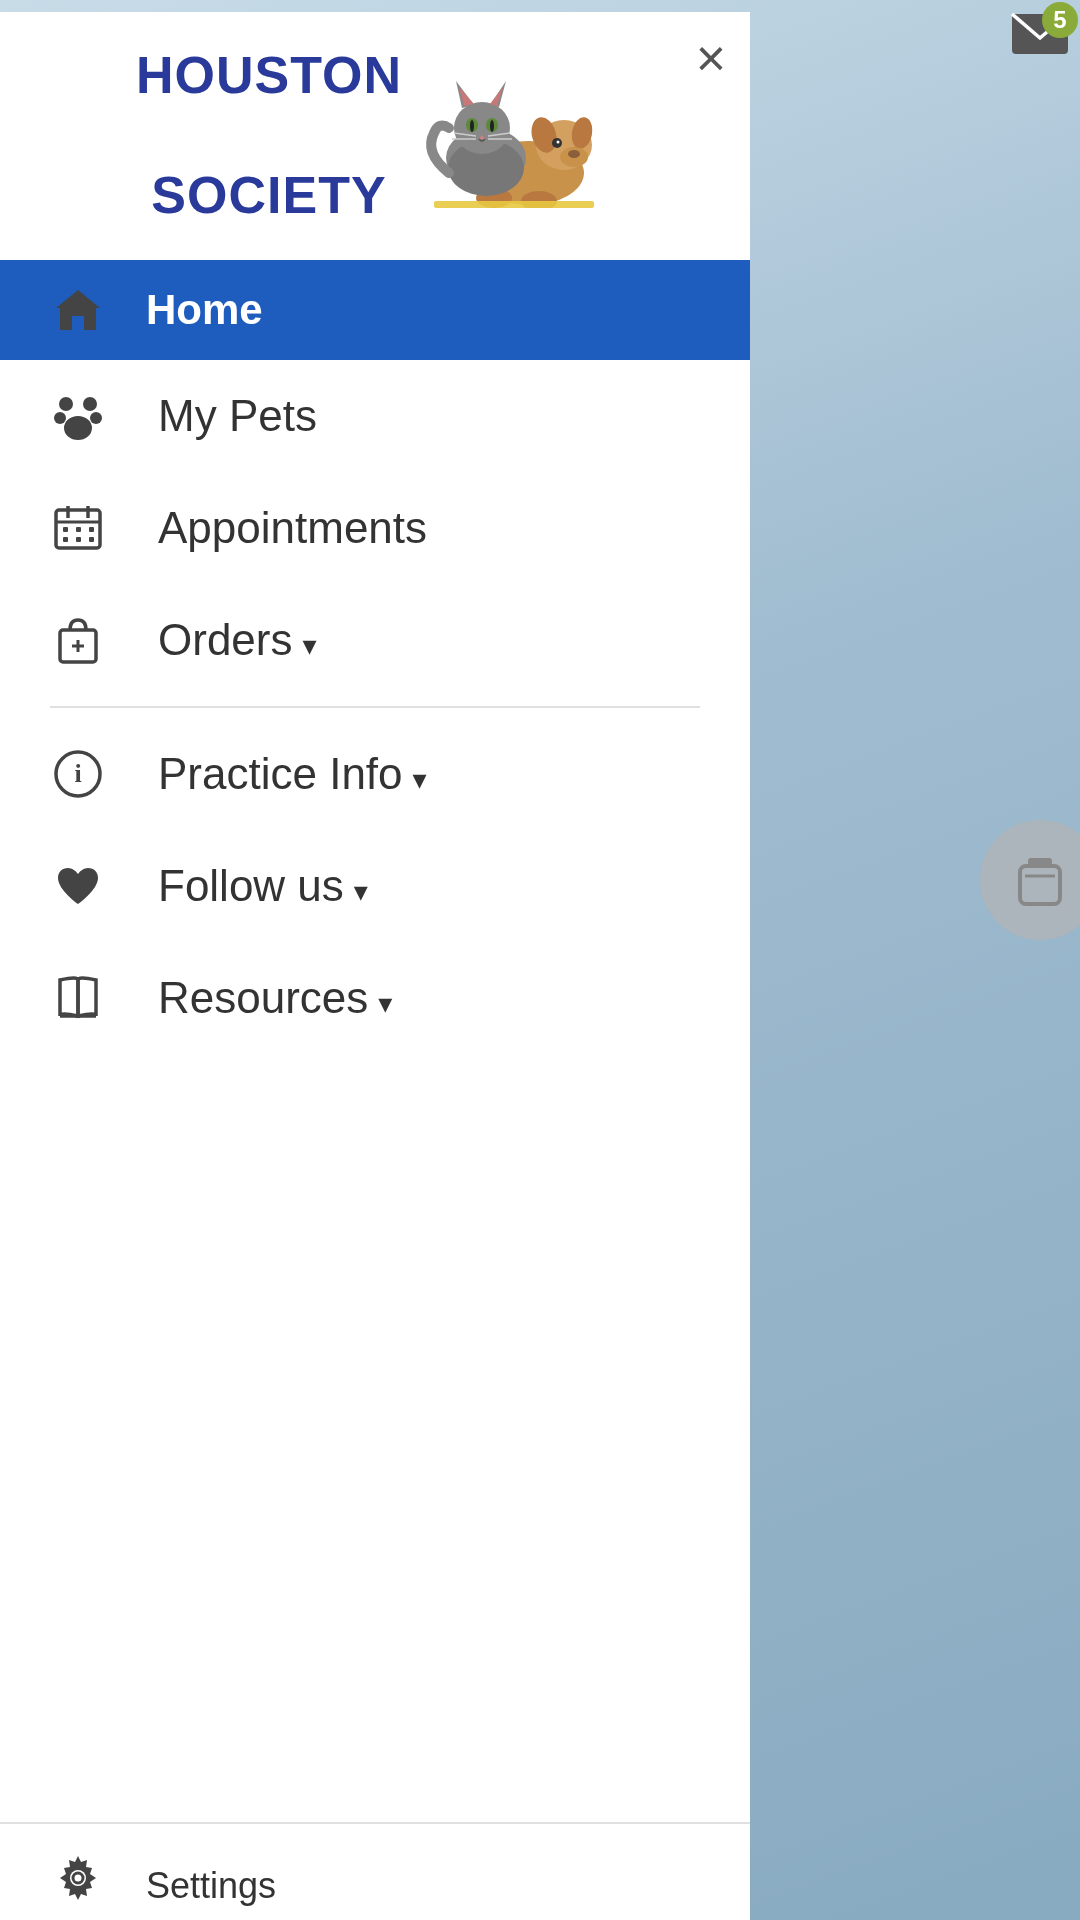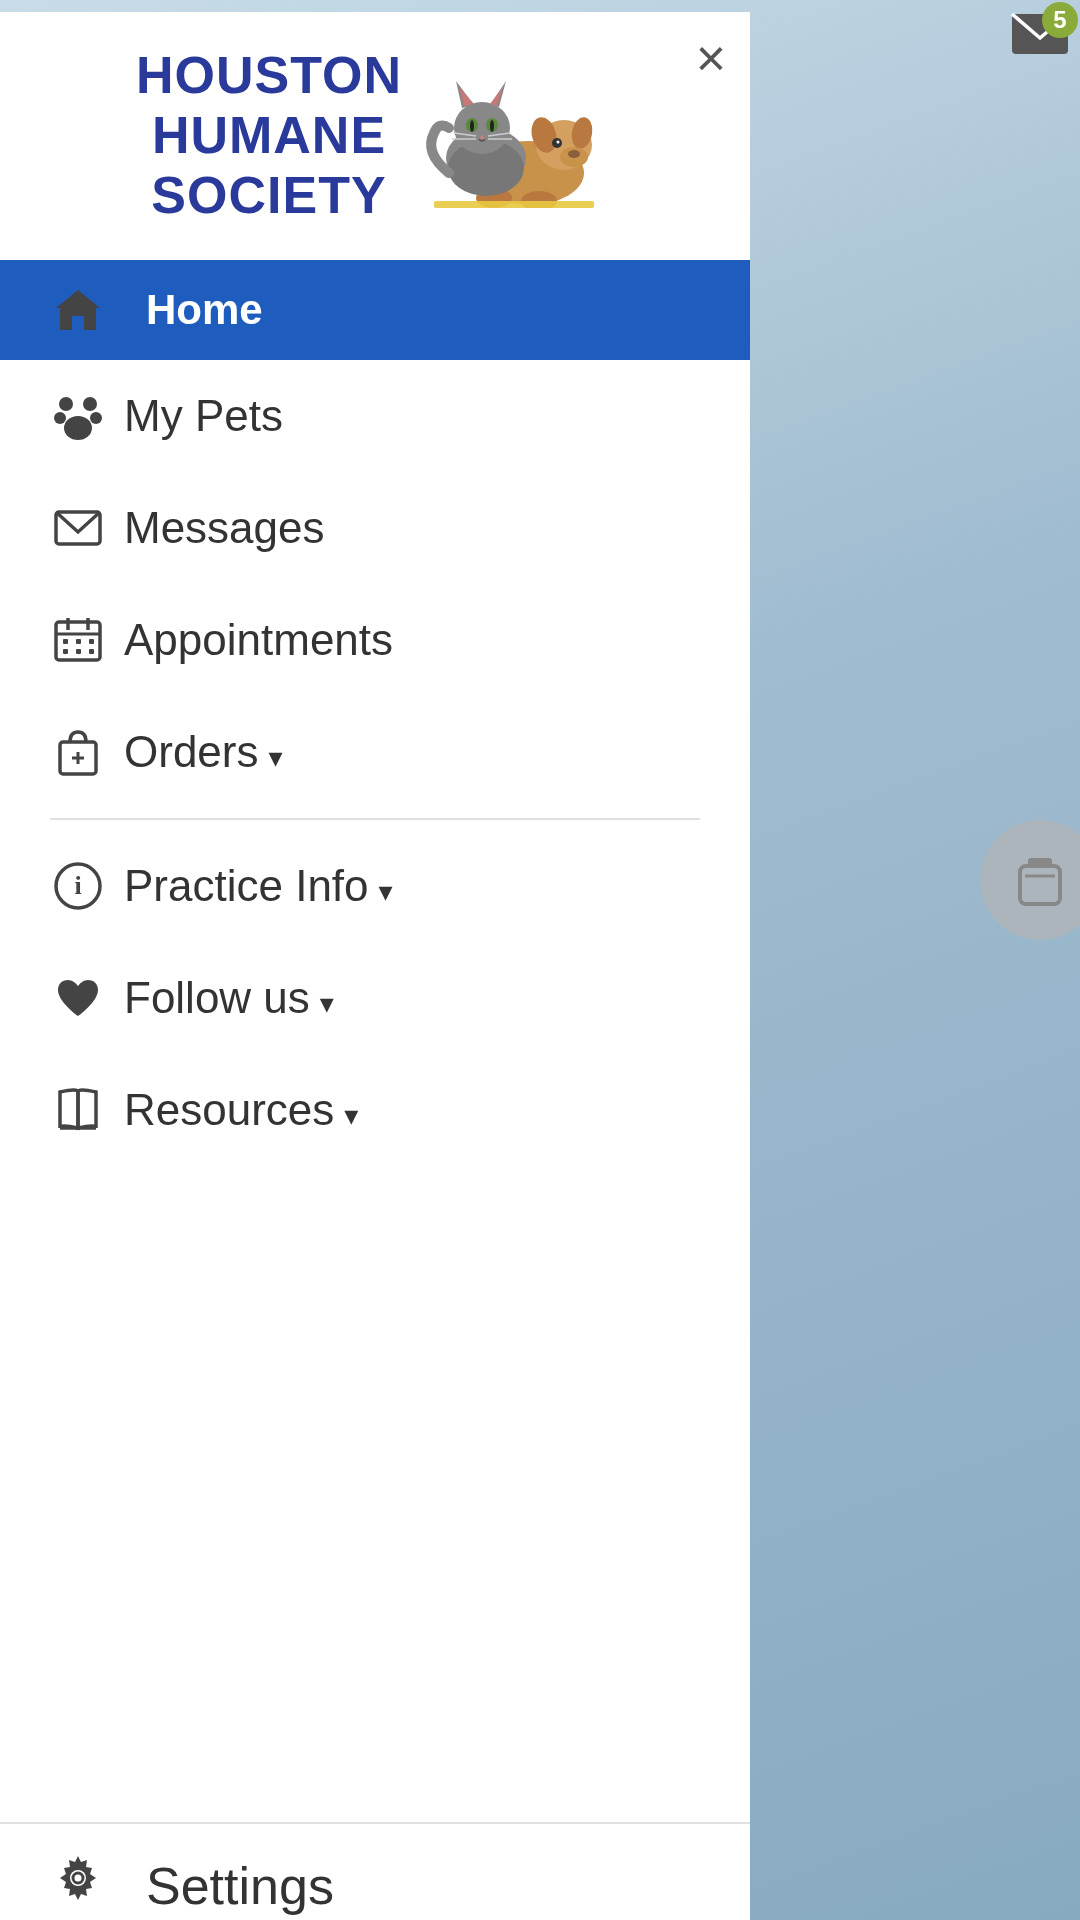--- a/index.html
+++ b/index.html
@@ -111,21 +111,21 @@
     .nav-list {
       flex: 1;
       display: flex;
       flex-direction: column;
       overflow: hidden;
     }
 
     .nav-item {
       display: flex;
       align-items: center;
-      gap: 18px;
+      gap: 52px;
       padding: 0 50px;
       height: 112px;
       cursor: pointer;
       border-bottom: none;
       flex-shrink: 0;
     }
 
     .nav-icon {
       width: 56px;
       height: 56px;
@@ -168,21 +168,21 @@
       display: flex;
       align-items: center;
       gap: 40px;
       padding: 0 50px;
       cursor: pointer;
       flex-shrink: 0;
     }
 
     .drawer-footer .nav-label {
       color: #333;
-      font-size: 52px;
+      font-size: 36px;
       margin-top: 15px;
     }
 
     
     .right-side {
       position: absolute;
       top: 0;
       right: 0;
       width: 330px;
       height: 1920px;
@@ -272,21 +272,21 @@
   </div>
 </div>
 
 <div class="drawer">
 
   <div class="drawer-header">
     <div class="logo-area">
       <div>
         <div class="logo-text">
           <span>HOUSTON</span><br>
-          <span>HUMANE</span><br>
+          <br>
           <span>SOCIETY</span>
         </div>
       </div>
 
       <div class="logo-image-container">
         <svg width="200" height="145" viewBox="0 0 200 145">
 
           <ellipse cx="115" cy="110" rx="55" ry="32" fill="#c8924a"></ellipse>
 
           <ellipse cx="150" cy="82" rx="28" ry="25" fill="#d4a060"></ellipse>
@@ -355,29 +355,20 @@
           <circle cx="14" cy="14" r="7" fill="#444"></circle>
           <circle cx="38" cy="14" r="7" fill="#444"></circle>
           <circle cx="8" cy="28" r="6" fill="#444"></circle>
           <circle cx="44" cy="28" r="6" fill="#444"></circle>
           <ellipse cx="26" cy="38" rx="14" ry="12" fill="#444"></ellipse>
         </svg>
       </div>
       <span class="nav-label">My Pets</span>
     </div>
 
-    <div class="nav-item">
-      <div class="nav-icon">
-        <svg viewBox="0 0 52 52">
-          <rect x="4" y="10" width="44" height="32" rx="3" ry="3" fill="none" stroke="#444" stroke-width="3.5"></rect>
-          <polyline points="4,10 26,30 48,10" fill="none" stroke="#444" stroke-width="3.5"></polyline>
-        </svg>
-      </div>
-      <span class="nav-label">Messages</span>
-    </div>
 
     <div class="nav-item">
       <div class="nav-icon">
         <svg viewBox="0 0 52 52">
           <rect x="4" y="8" width="44" height="38" rx="3" fill="none" stroke="#444" stroke-width="3.5"></rect>
           <line x1="4" y1="20" x2="48" y2="20" stroke="#444" stroke-width="3"></line>
           <line x1="16" y1="4" x2="16" y2="16" stroke="#444" stroke-width="3.5"></line>
           <line x1="36" y1="4" x2="36" y2="16" stroke="#444" stroke-width="3.5"></line>
 
           <rect x="11" y="25" width="5" height="5" fill="#444" rx="1"></rect>

